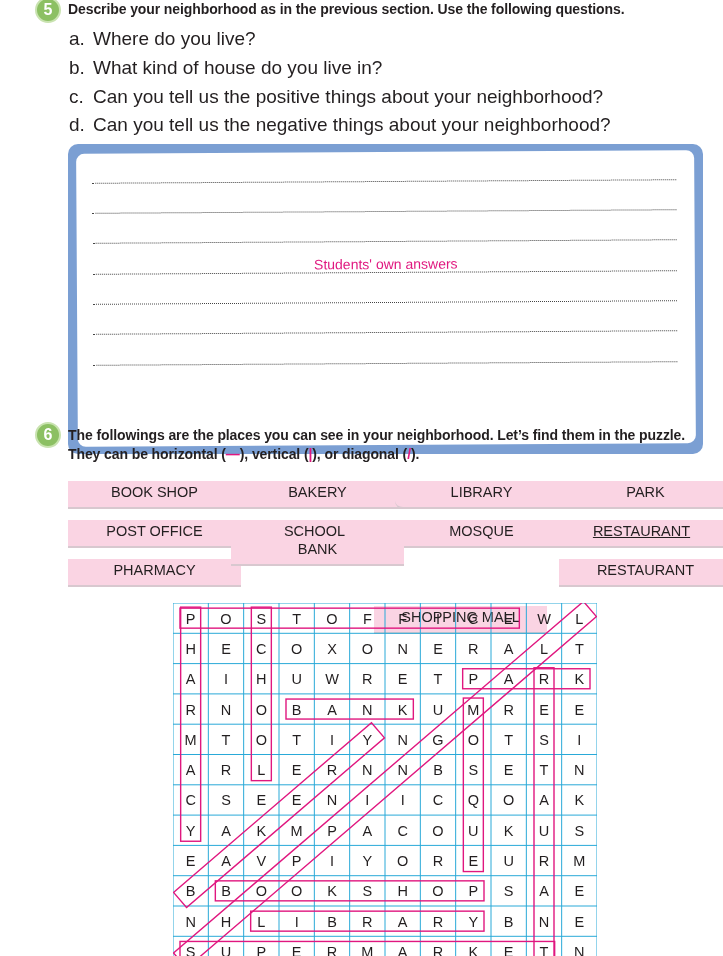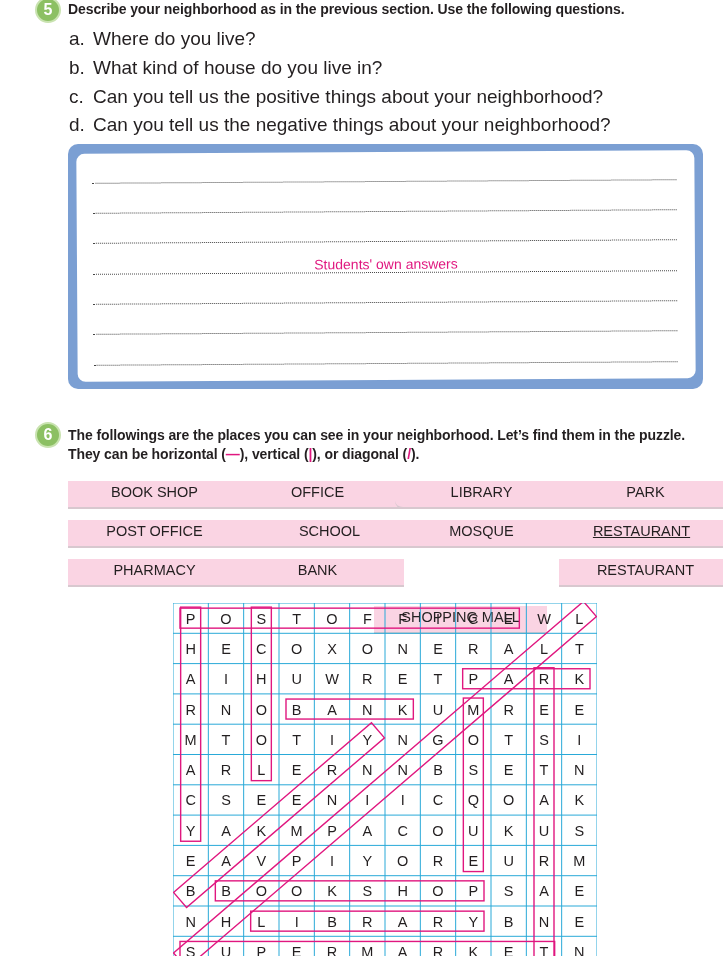--- a/index.html
+++ b/index.html
@@ -5,21 +5,21 @@
   html, body { margin: 0; padding: 0; background: #ffffff; }
   body { width: 723px; height: 956px; position: relative; overflow: hidden;
          font-family: "Liberation Sans", sans-serif; color: #231f20; }
   .num-circle { position: absolute; width: 22px; height: 22px; border-radius: 50%;
                 background: #8cc063; border: 2px solid #c9e3b0; color: #fff;
                 font-weight: bold; font-size: 16px; text-align: center; line-height: 22px;
                 box-sizing: content-box; }
   .heading { position: absolute; font-weight: bold; font-size: 14px; letter-spacing: -0.1px; }
   .q { position: absolute; left: 69px; font-size: 19px; }
   .q .letter { display: inline-block; width: 24px; }
-  .answer-box { position: absolute; left: 68px; top: 144px; width: 635px; height: 245px;
+  .answer-box { position: absolute; left: 68px; top: 144px; width: 635px; height: 310px;
                 background: #7b9fd3; border-radius: 10px; }
   .answer-inner { position: absolute; left: 9px; top: 8px; right: 8px; bottom: 9px;
                   background: #fff; border-radius: 8px; transform: rotate(-0.35deg); }
   .dotline { position: absolute; left: 16px; right: 18px; border-top: 1px dotted #444; height: 0; }
   .answer-text { position: absolute; left: 0; right: 0; top: 104px; text-align: center;
                  color: #e0177f; font-size: 14px; }
   .inline-mark { color: #e0177f; font-weight: bold; }
   .tag { position: absolute; width: 173px; height: 26px; background: #fad4e3;
          text-align: center; line-height: 23px; font-size: 14.5px;
          border-bottom: 2px solid #d8c8cf; }
@@ -58,29 +58,29 @@
   </div>
 </div>
 
 <div class="num-circle" style="left:35px; top:422px;">6</div>
 <div class="heading" style="left:68px; top:427px;text-align:right;">The followings are the places you can see in your neighborhood. Let’s find them in the puzzle.</div>
 <div class="heading" style="left:68px; top:446px;text-align:center;">
   <span>They can be horizontal (</span><span class="inline-mark">—</span><span>), vertical (</span><span class="inline-mark">|</span><span>), or diagonal (</span><span class="inline-mark">/</span><span>).</span>
 </div>
 
 <div class="tag" style="left:68px;  top:481px;">BOOK SHOP</div>
-<div class="tag" style="left:231px; top:481px;">OFFICE</div>
+<div class="tag" style="left:231px; top:481px;">BAKERY</div>
 <div class="tag" style="left:395px; top:481px;border-radius:8px;">LIBRARY</div>
 <div class="tag" style="left:559px; top:481px;">PARK</div>
 <div class="tag" style="left:68px;  top:520px;">POST OFFICE</div>
-<div class="tag" style="left:229px; top:520px;padding-left:14px;">SCHOOL</div>
+<div class="tag" style="left:214px; top:520px;padding-left:14px;">SCHOOL</div>
 <div class="tag" style="left:395px; top:520px;">MOSQUE</div>
 <div class="tag" style="left:555px; top:520px;text-decoration:underline;">RESTAURANT</div>
 <div class="tag" style="left:68px;  top:559px;">PHARMACY</div>
-<div class="tag" style="left:231px; top:559px;">BANK</div>
+<div class="tag" style="left:231px; top:538px;">BANK</div>
 <div class="tag" style="left:374px; top:559px;margin-top:47px;">SHOPPING MALL</div>
 <div class="tag" style="left:559px; top:559px;">RESTAURANT</div>
 
 <div class="grid-wrap">
   <svg id="puzzle-svg" width="424" height="364">
       <line x1="0" y1="0" x2="0" y2="364" stroke="#29a9d8" stroke-width="1"></line>
       <line x1="35.333333333333336" y1="0" x2="35.333333333333336" y2="364" stroke="#29a9d8" stroke-width="1"></line>
       <line x1="70.66666666666667" y1="0" x2="70.66666666666667" y2="364" stroke="#29a9d8" stroke-width="1"></line>
       <line x1="106" y1="0" x2="106" y2="364" stroke="#29a9d8" stroke-width="1"></line>
       <line x1="141.33333333333334" y1="0" x2="141.33333333333334" y2="364" stroke="#29a9d8" stroke-width="1"></line>

